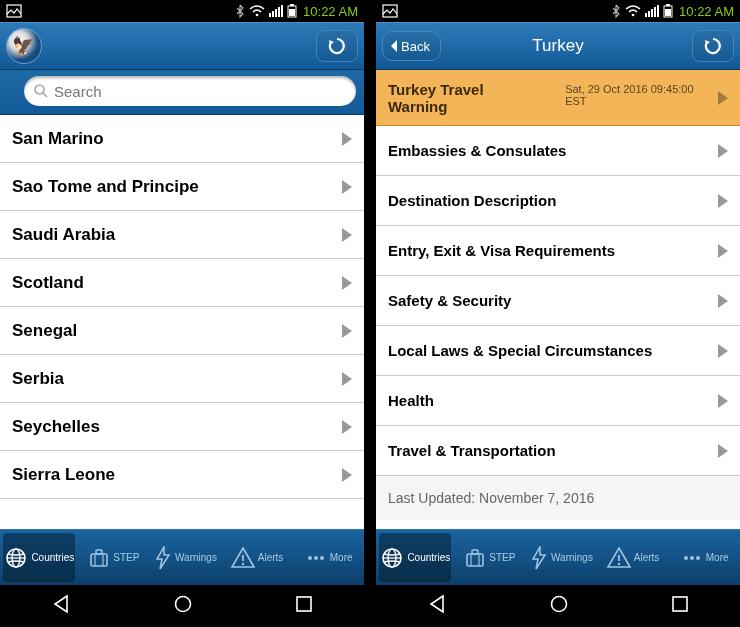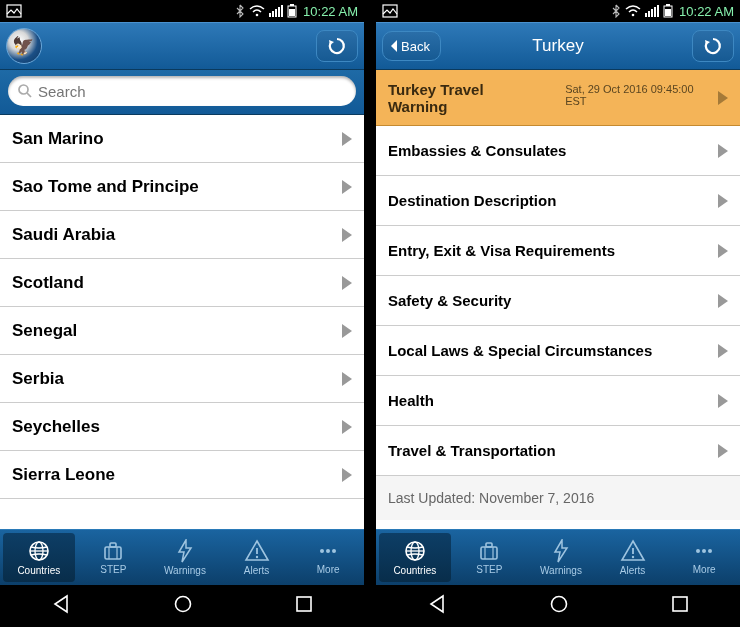--- a/index.html
+++ b/index.html
@@ -17,21 +17,21 @@
     height: 627px;
     background: #fff;
     display: flex;
     flex-direction: column;
     position: relative;
   }
   
   .status-bar {
     height: 22px;
     background: #000;
-    color: #86efac;
+    color: #84cc16;
     display: flex;
     align-items: center;
     font-size: 12px;
     padding: 0 6px;
   }
   .status-left { flex: 0 0 auto; display:flex; align-items:center; }
   .status-right { margin-left: auto; display: flex; align-items: center; gap: 4px; }
   .status-right svg { display:block; }
   .status-time { font-size: 13px; margin-left:2px;}
   
@@ -82,21 +82,21 @@
     border-radius: 8px;
     margin-left: auto;
     display: flex;
     align-items: center;
     justify-content: center;
     cursor: pointer;
   }
   
   .search-wrap {
     background: linear-gradient(#1e6aa6, #125a97);
-    padding: 6px 8px 8px 8px;
+    padding: 6px 8px 8px 24px;
     border-bottom: 1px solid #0a3a5e;
   }
   .search-input {
     width: 100%;
     height: 30px;
     border-radius: 15px;
     border: none;
     background: #fff;
     padding: 0 12px 0 30px;
     font-size: 15px;
@@ -144,21 +144,20 @@
   
   .tab-bar {
     height: 56px;
     background: linear-gradient(#1a64a0, #0c3f6a);
     border-top: 1px solid #2a7ab8;
     display: flex;
   }
   .tab {
     flex: 1;
     display: flex;
-    flex-direction: column;
     align-items: center;
     justify-content: center;
     color: #a8cbe6;
     font-size: 10px;
     cursor: pointer;
     gap: 2px;
   }
   .tab.active {
     background: linear-gradient(#0d3e66, #082d4a);
     color: #fff;

